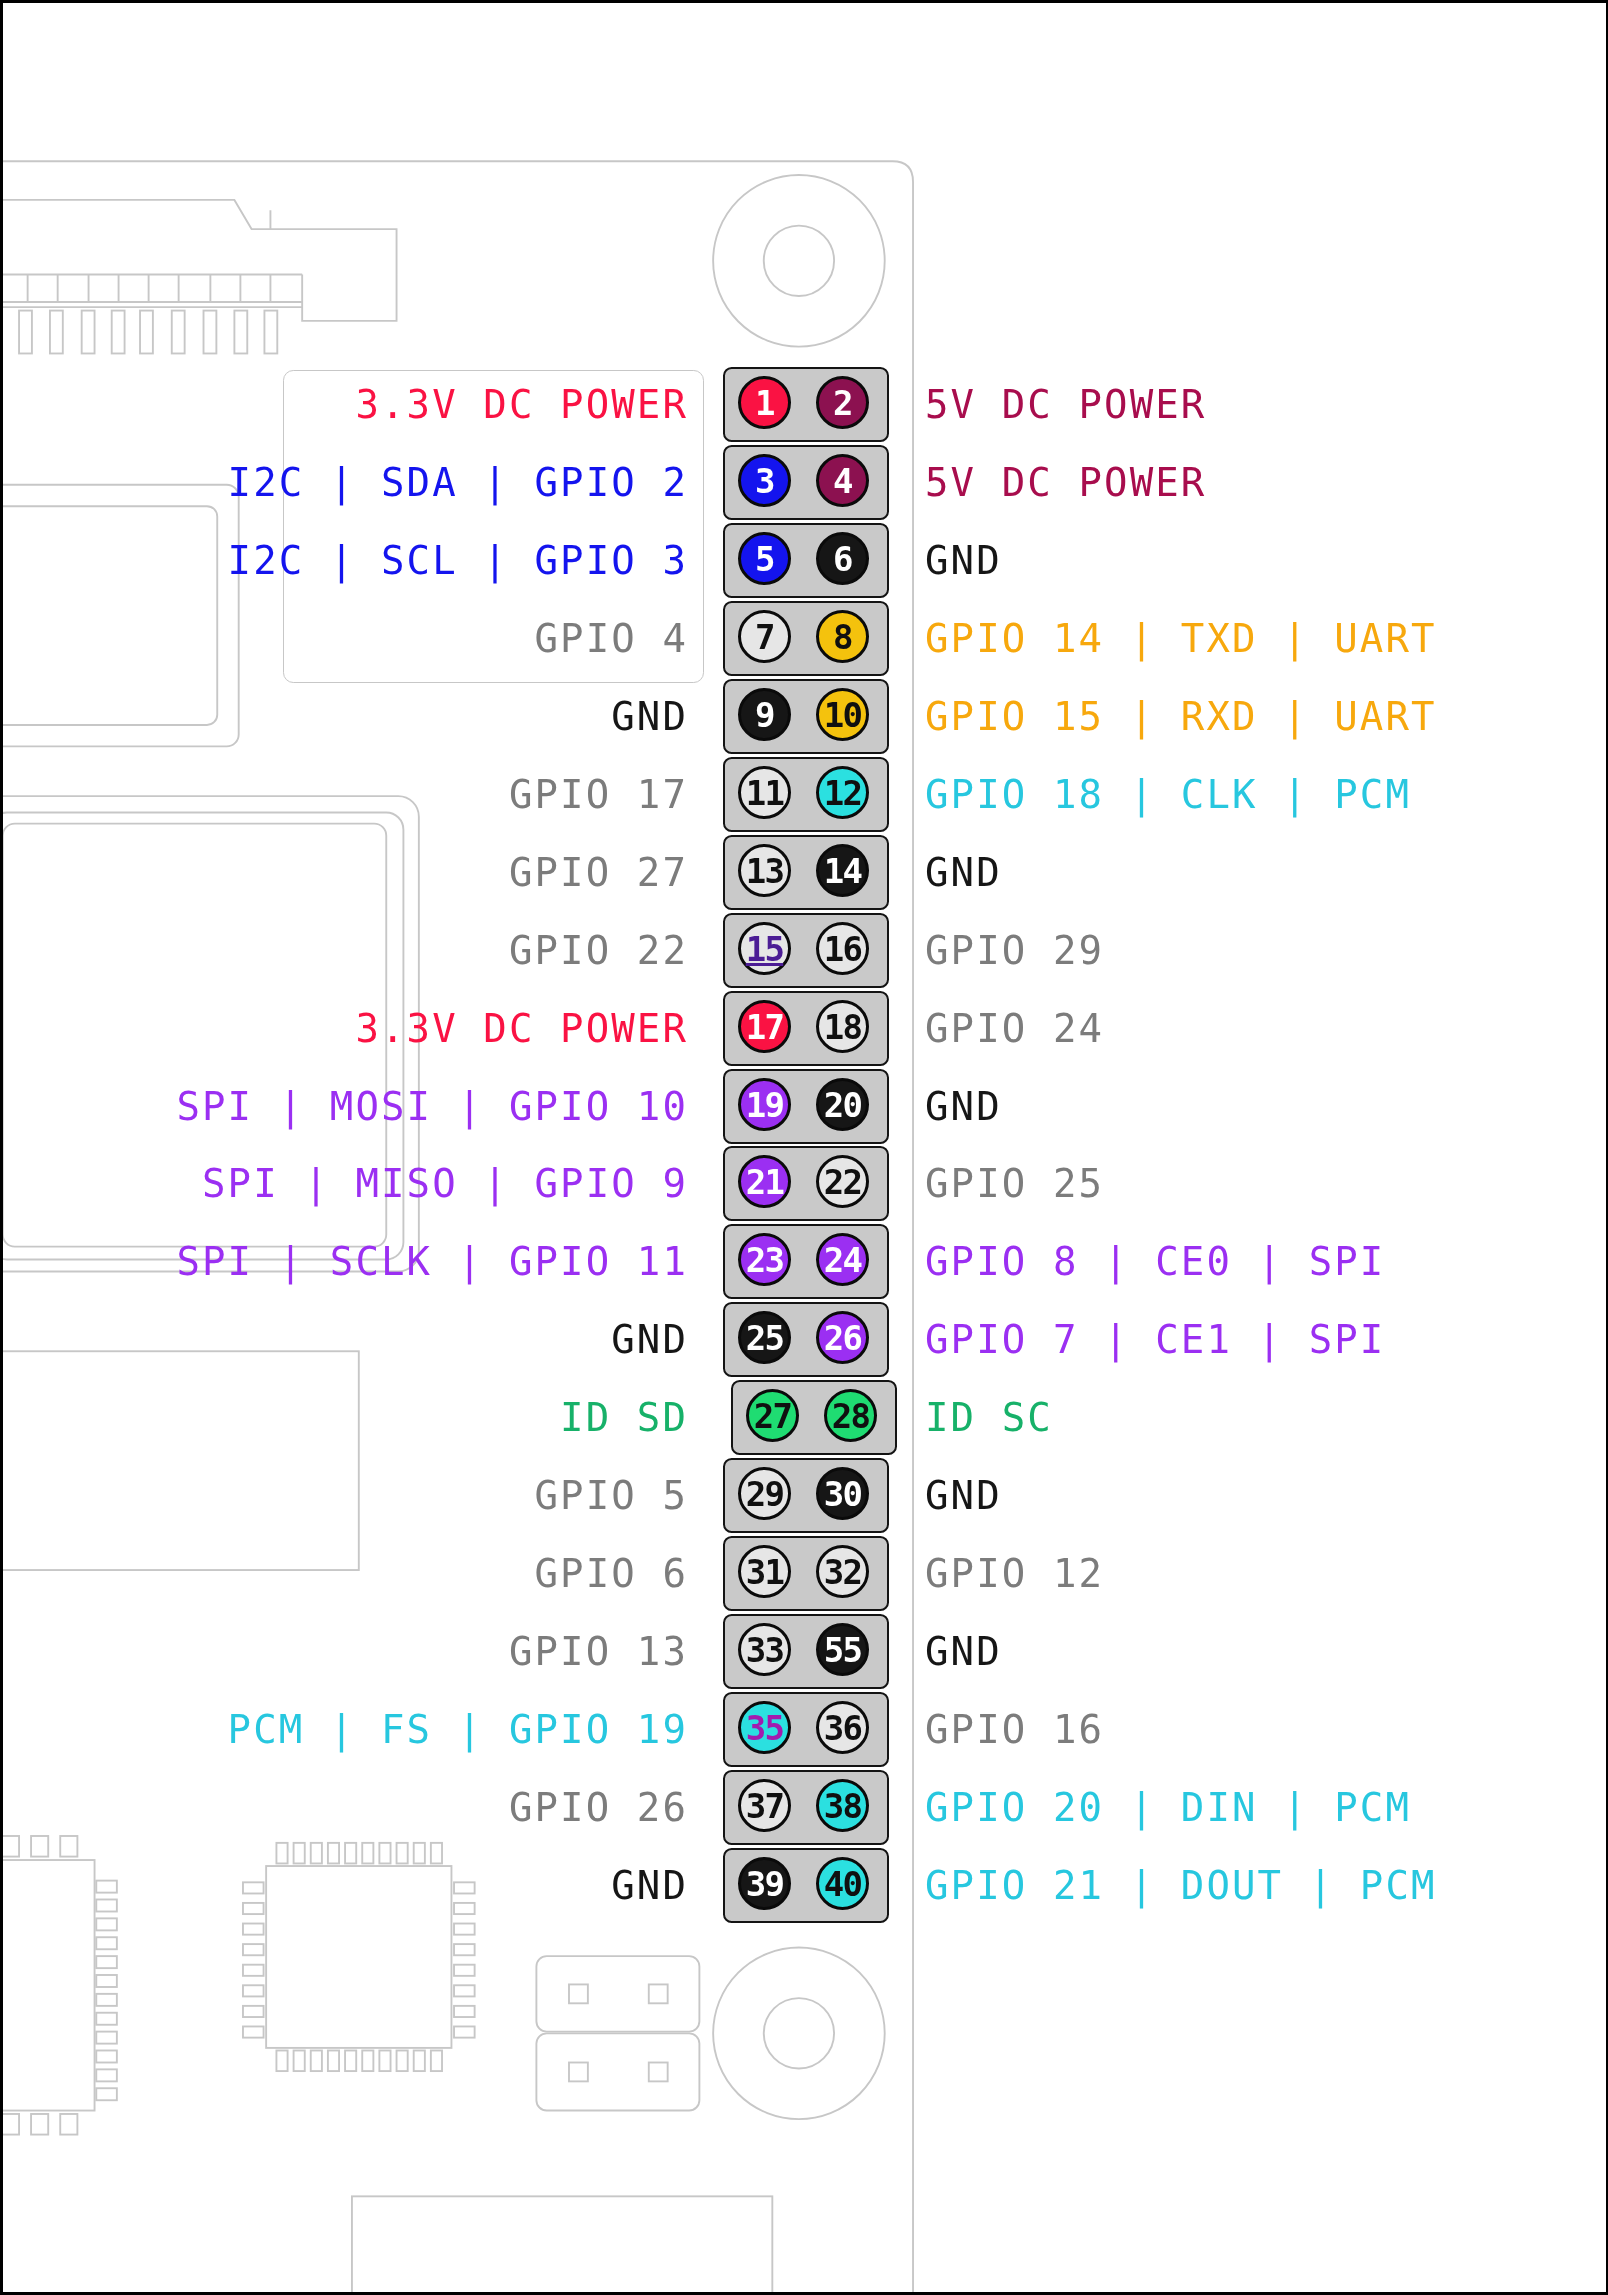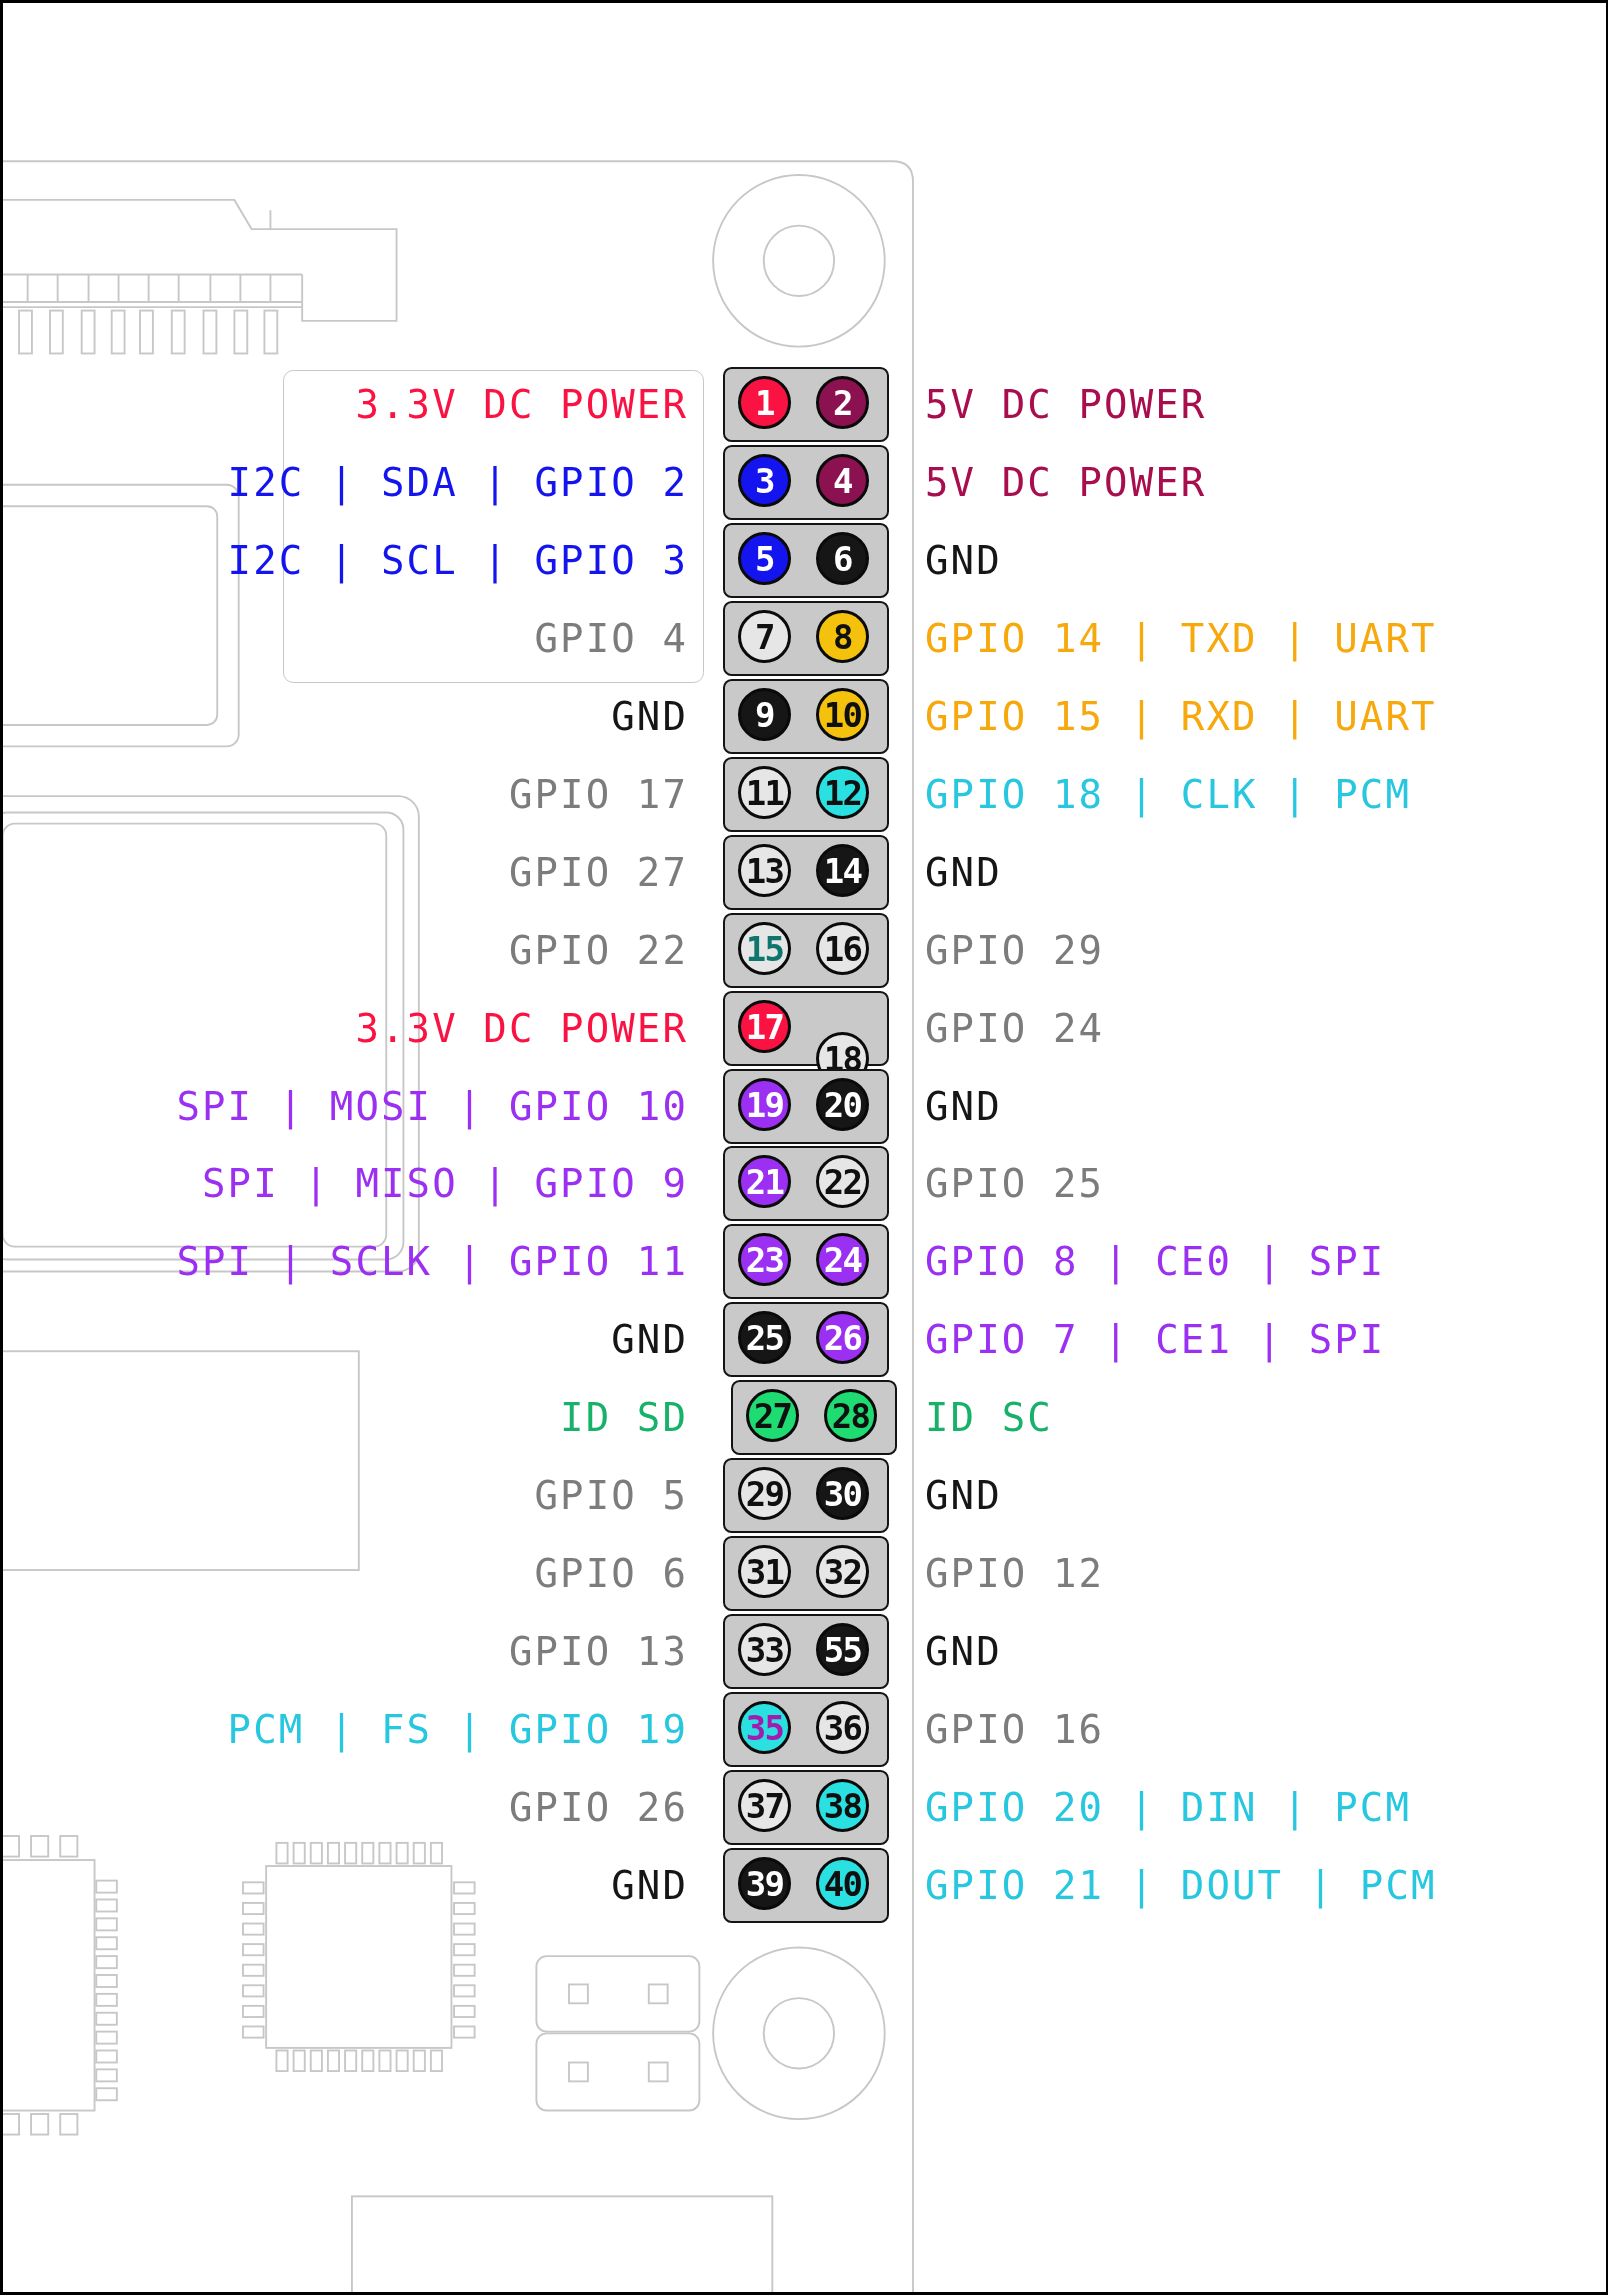--- a/index.html
+++ b/index.html
@@ -180,28 +180,28 @@
       </div>
       <div class="lbl left" style="top: 766px; color: rgb(124, 124, 124);">GPIO 17</div>
       <div class="lbl right" style="top: 766px; color: rgb(39, 199, 223);">GPIO 18 | CLK | PCM</div>
       <div class="pin-block" style="top: 835px;">
         <div class="pin" style="left: 13px; background: rgb(230, 230, 230); color: rgb(16, 16, 16);">13</div>
         <div class="pin" style="left: 91px; background: rgb(22, 22, 22); color: rgb(255, 255, 255);">14</div>
       </div>
       <div class="lbl left" style="top: 844px; color: rgb(124, 124, 124);">GPIO 27</div>
       <div class="lbl right" style="top: 844px; color: rgb(22, 22, 22);">GND</div>
       <div class="pin-block" style="top: 913px;">
-        <div class="pin" style="left: 13px; background: rgb(230, 230, 230); color: #0f766e;">15</div>
+        <div class="pin" style="left: 13px; background: rgb(230, 230, 230); color: #4c1d95; text-decoration: underline;">15</div>
         <div class="pin" style="left: 91px; background: rgb(230, 230, 230); color: rgb(16, 16, 16);">16</div>
       </div>
       <div class="lbl left" style="top: 922px; color: rgb(124, 124, 124);">GPIO 22</div>
       <div class="lbl right" style="top: 922px; color: rgb(124, 124, 124);">GPIO 29</div>
       <div class="pin-block" style="top: 991px;">
         <div class="pin" style="left: 13px; background: rgb(250, 18, 67); color: rgb(255, 255, 255);">17</div>
-        <div class="pin" style="left: 91px; background: rgb(230, 230, 230); color: rgb(16, 16, 16); margin-top: 32px;">18</div>
+        <div class="pin" style="left: 91px; background: rgb(230, 230, 230); color: rgb(16, 16, 16);">18</div>
       </div>
       <div class="lbl left" style="top: 1000px; color: rgb(250, 18, 67);">3.3V DC POWER</div>
       <div class="lbl right" style="top: 1000px; color: rgb(124, 124, 124);">GPIO 24</div>
       <div class="pin-block" style="top: 1069px;">
         <div class="pin" style="left: 13px; background: rgb(155, 47, 242); color: rgb(255, 255, 255);">19</div>
         <div class="pin" style="left: 91px; background: rgb(22, 22, 22); color: rgb(255, 255, 255);">20</div>
       </div>
       <div class="lbl left" style="top: 1078px; color: rgb(155, 47, 242);">SPI | MOSI | GPIO 10</div>
       <div class="lbl right" style="top: 1078px; color: rgb(22, 22, 22);">GND</div>
       <div class="pin-block" style="top: 1146px;">

